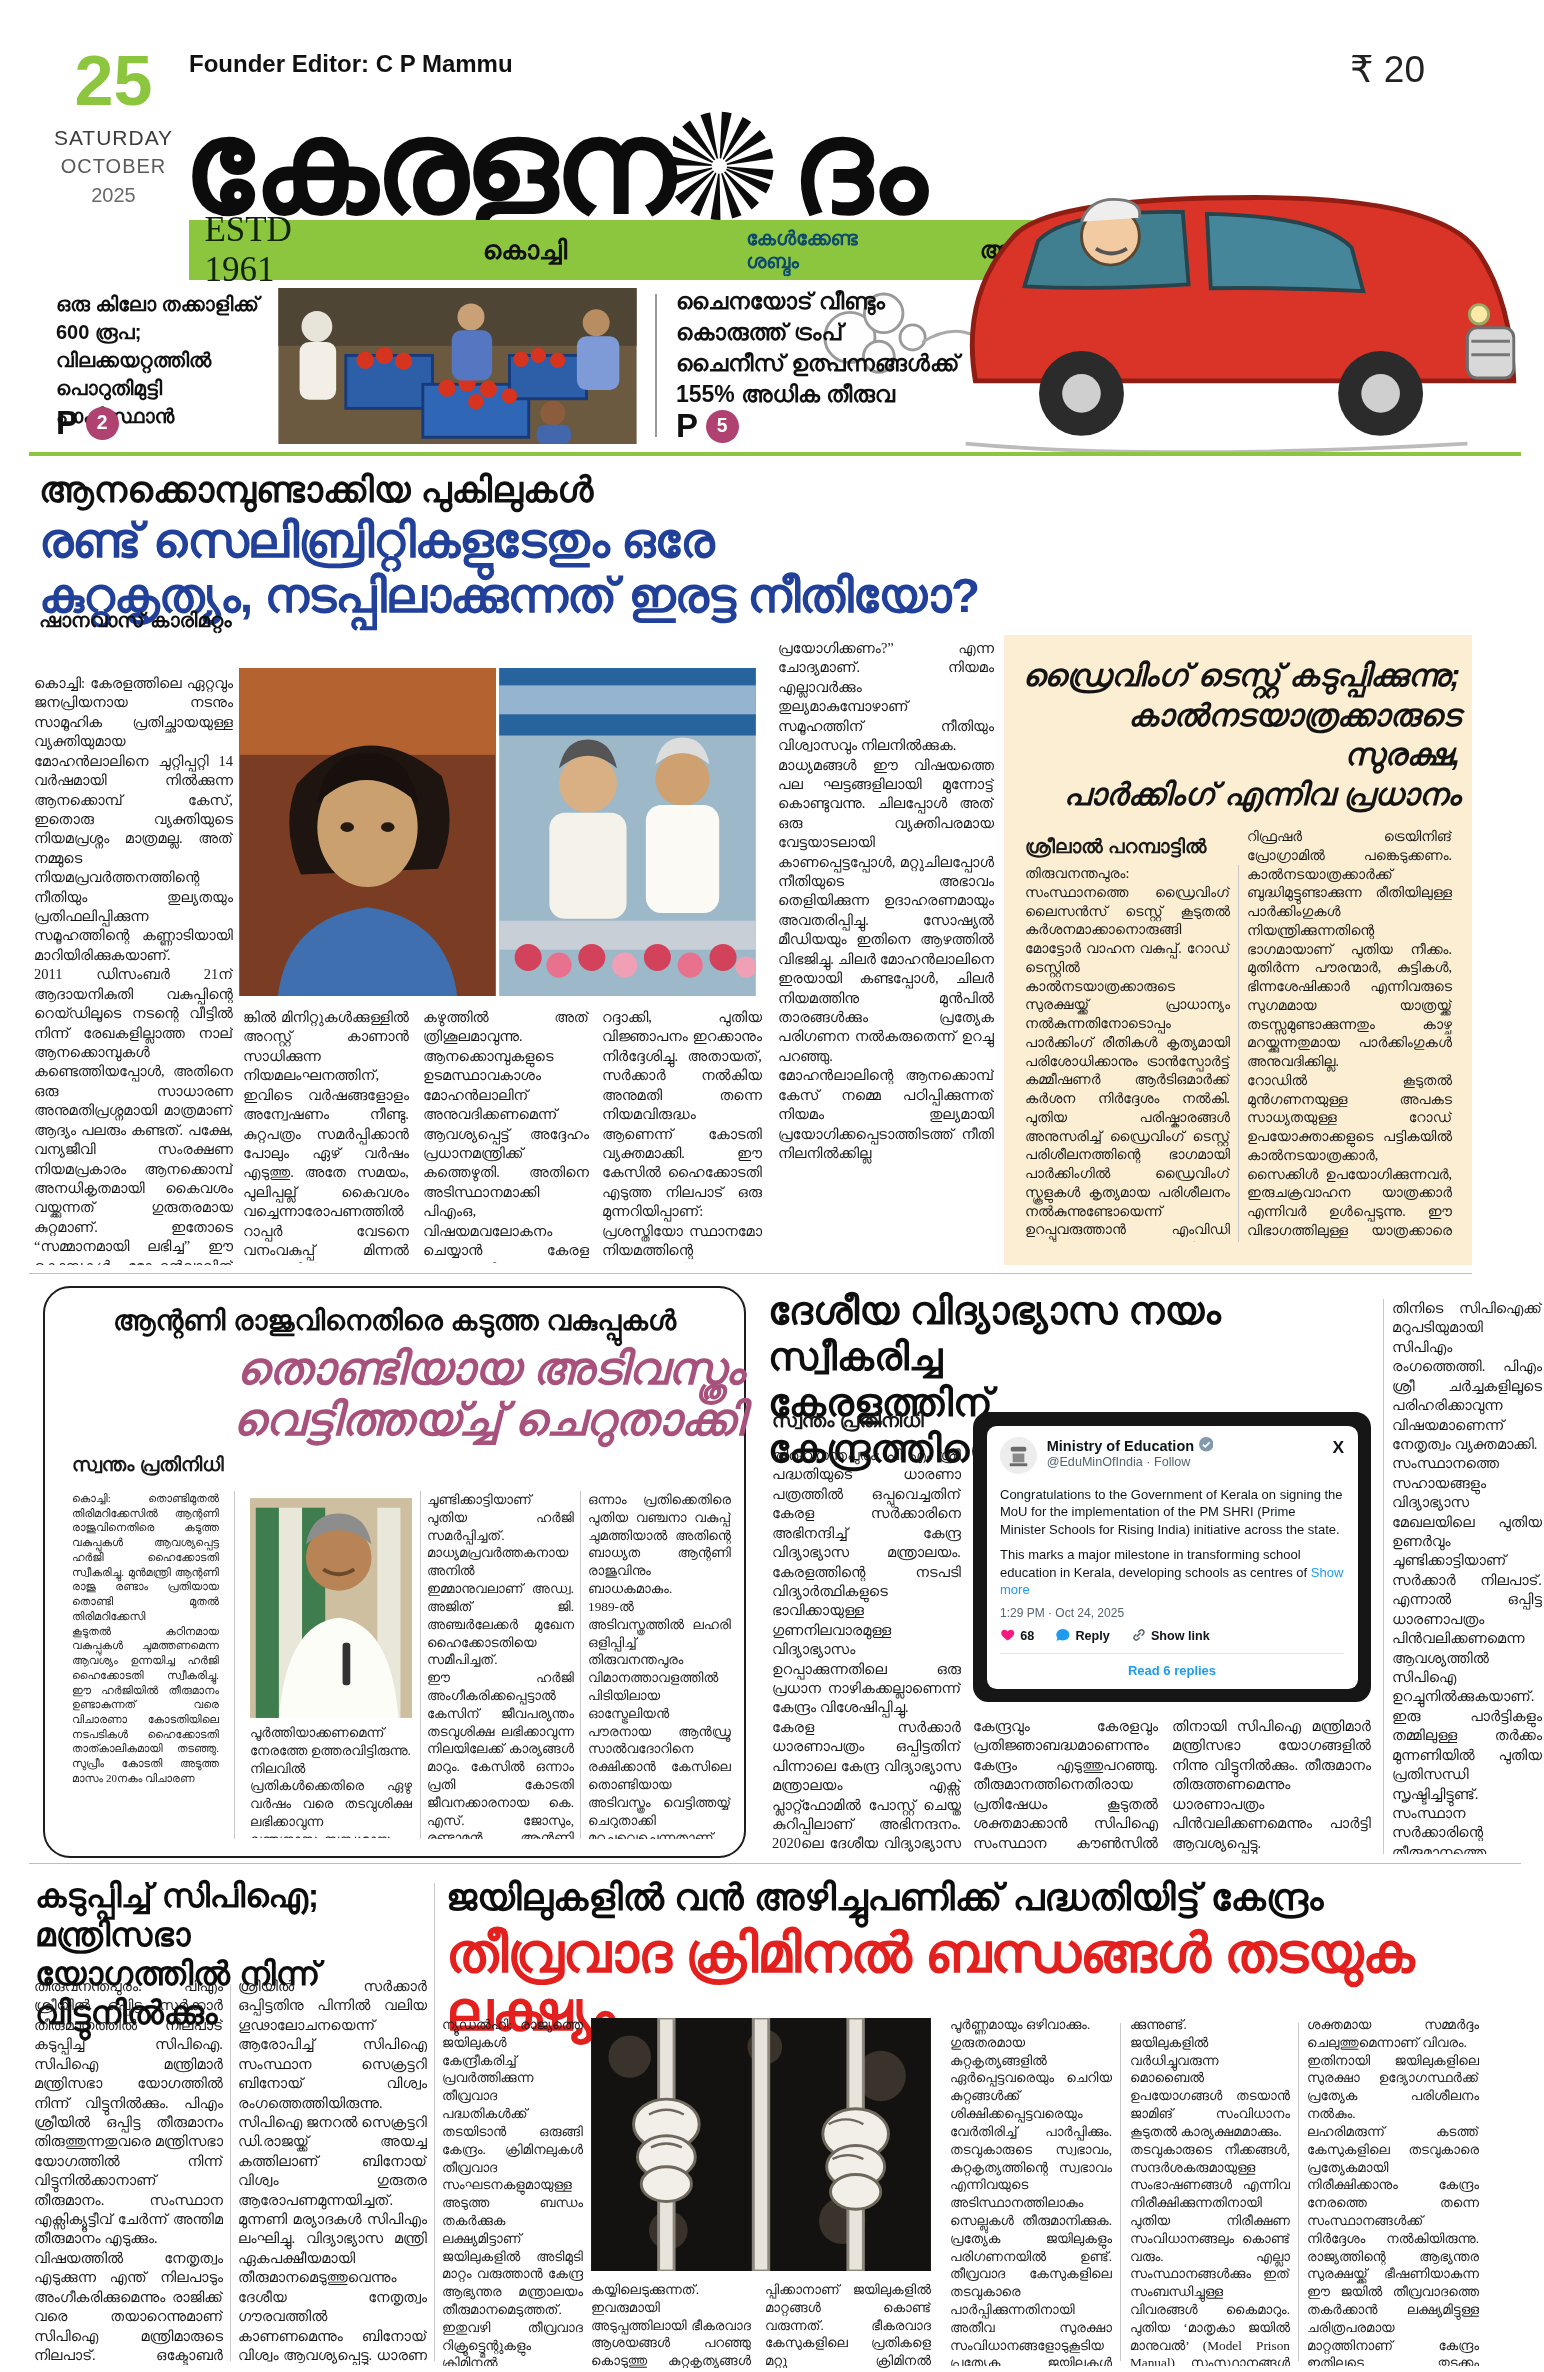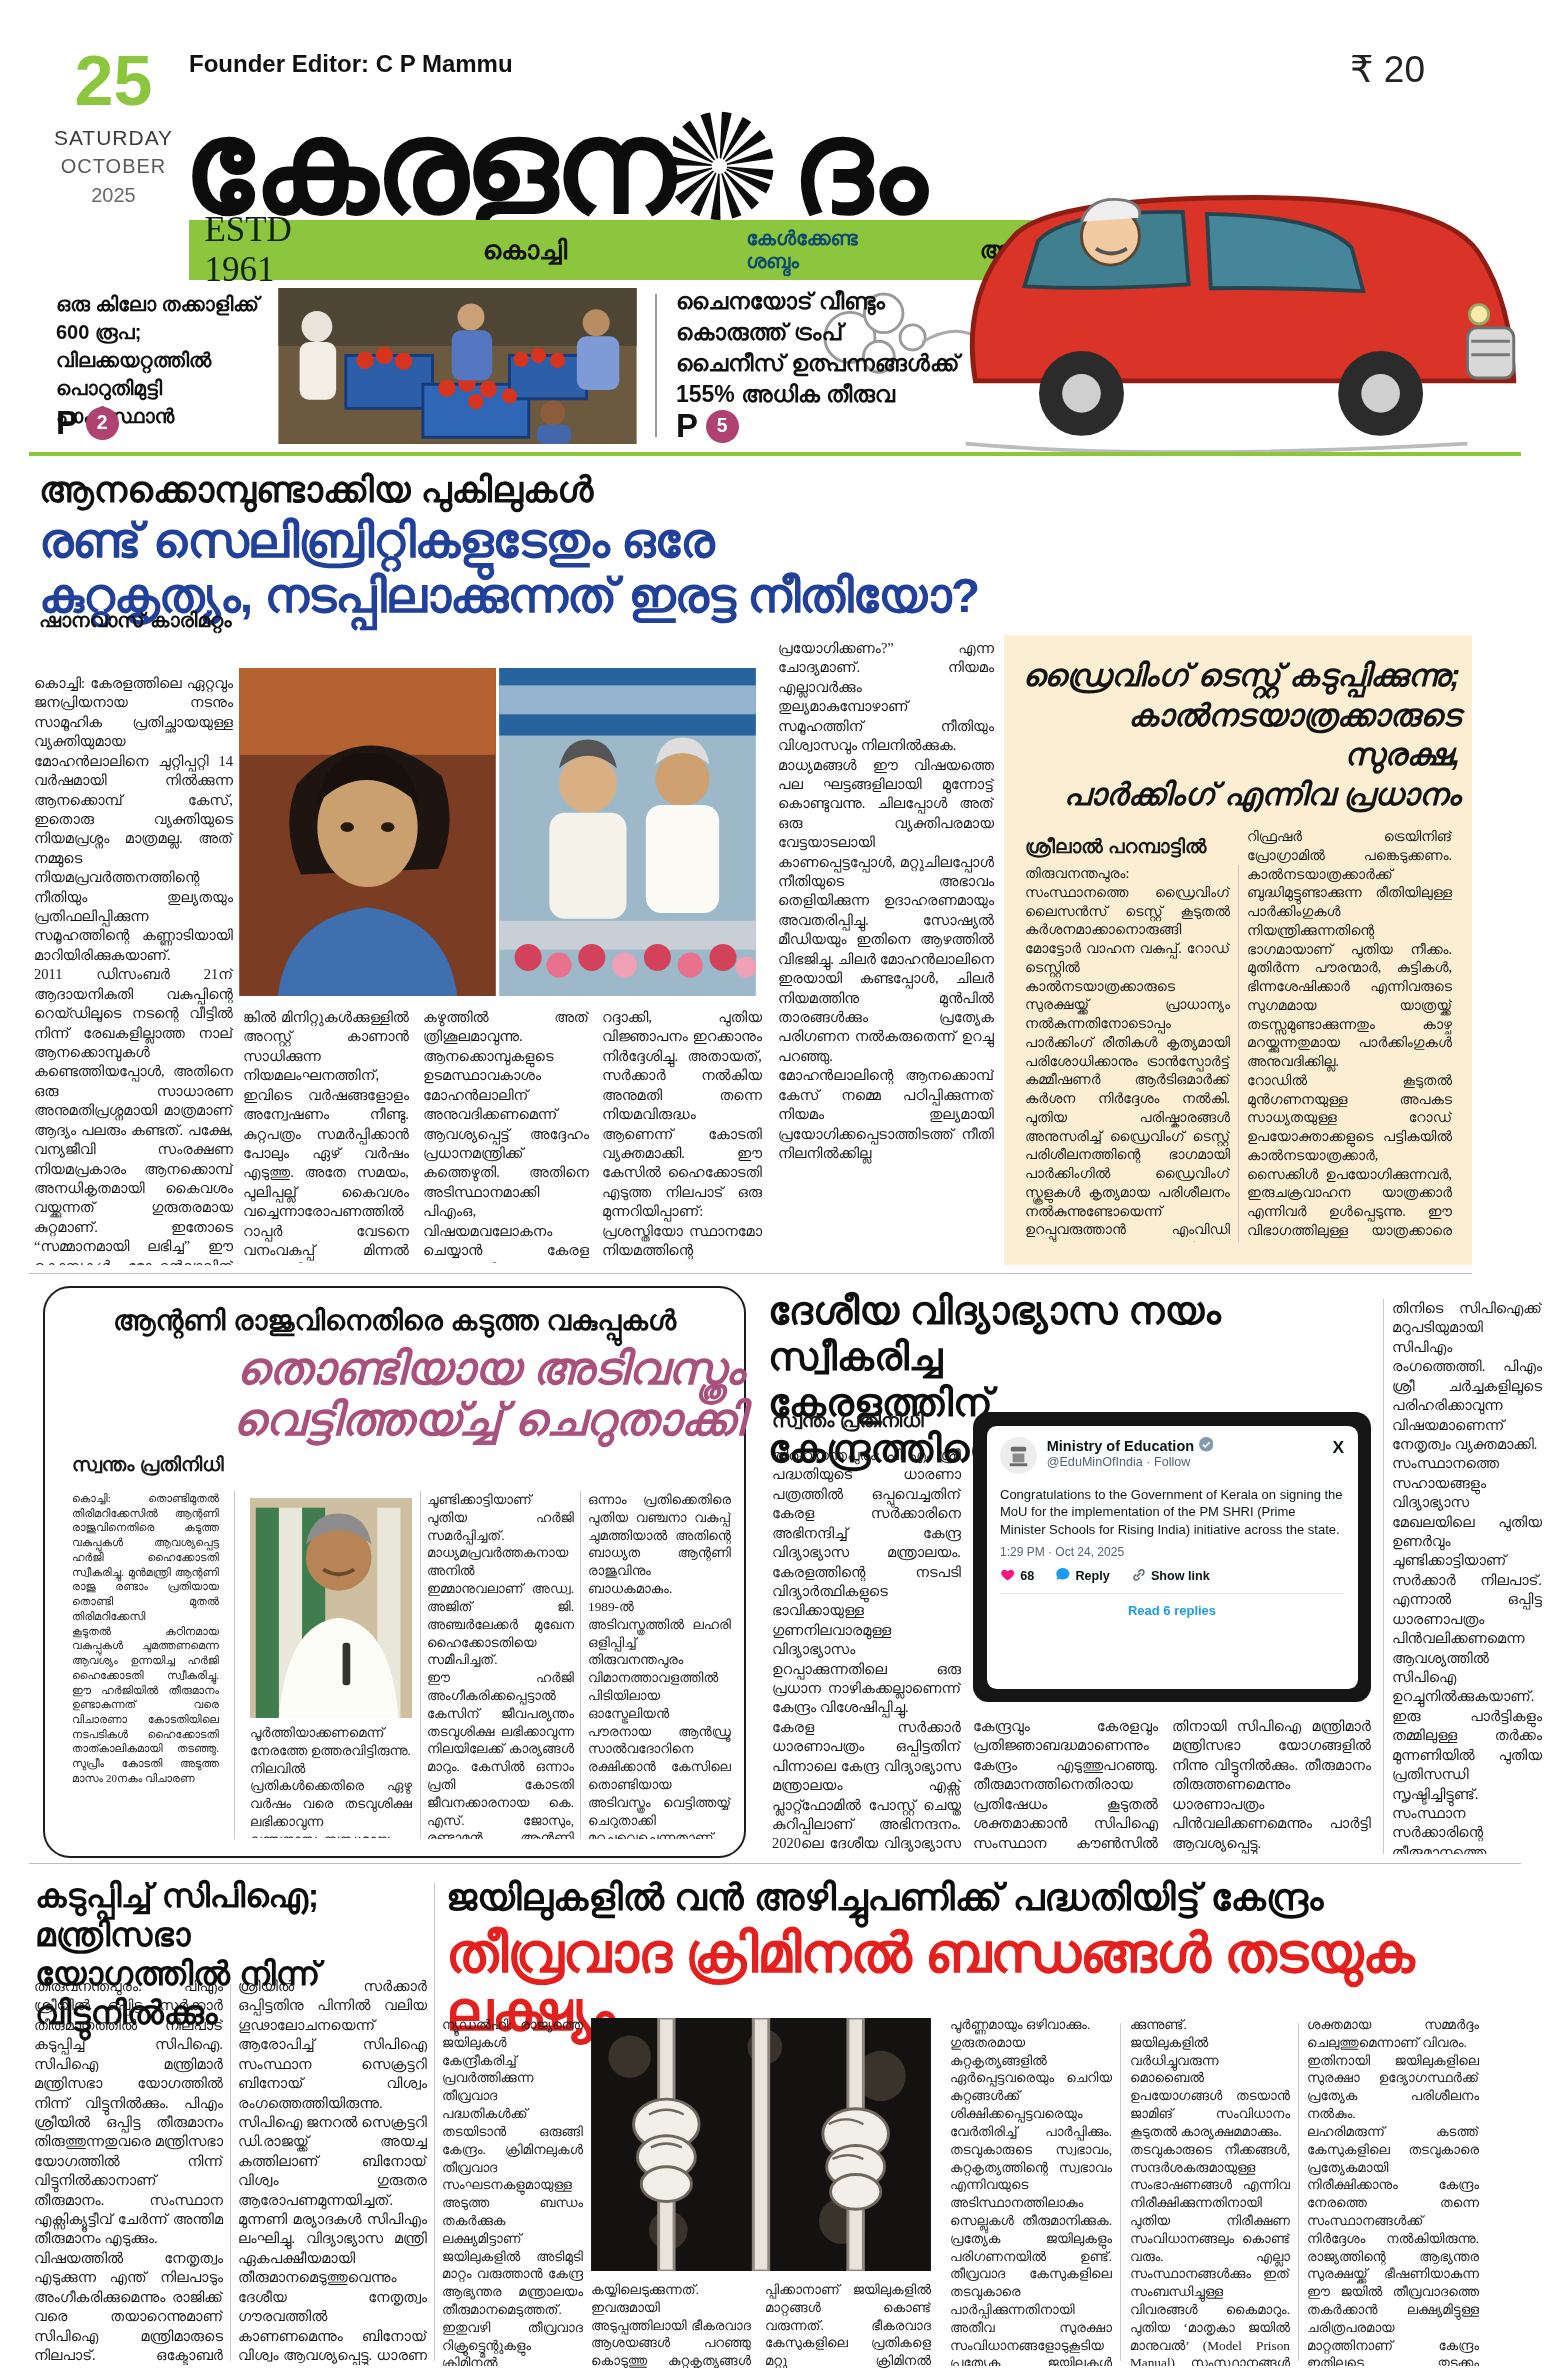--- a/index.html
+++ b/index.html
@@ -285,20 +285,23 @@
                 </svg>
             </span>
           </div>
           <div style="font-size:12.6px;" class="gray">
             <span style="color:#536471;">@EduMinOfIndia · Follow</span>
           </div>
         </div>
         <span style="font-weight:bold;font-size:17.4px;color:#0f1419;">X</span>
       </div>
       <div style="font-size:13px;line-height:1.35;margin-top:7.7px;">Congratulations to the Government of Kerala on signing the MoU for the implementation of the PM SHRI (Prime Minister Schools for Rising India) initiative across the state.</div>
+      <div style="font-size:13px;line-height:1.35;margin-top:7.7px;">
+        <span>This marks a major milestone in transforming school education in Kerala, developing schools as centres of </span><span class="blue">Show more</span>
+      </div>
       <div class="gray" style="font-size:12px;margin-top:6.8px;">1:29 PM · Oct 24, 2025</div>
       <div style="display:flex;align-items:center;gap:21px;margin-top:7.7px;font-size:12.6px;font-weight:bold;color:#0f1419;">
         <span style="display:flex;align-items:center;gap:4.8px;">
           <span><svg width="15.4" height="13.5" viewBox="0 0 16 14">
                 <path d="M8 13 C2 9 0 5.5 2 3 C3.8 0.8 6.8 1.6 8 3.6 C9.2 1.6 12.2 0.8 14 3 C16 5.5 14 9 8 13Z" fill="#f91880"></path>
               </svg></span>
           <span>68</span>
         </span>
         <span style="display:flex;align-items:center;gap:4.8px;">
           <span><svg width="15.4" height="14.5" viewBox="0 0 16 15">

